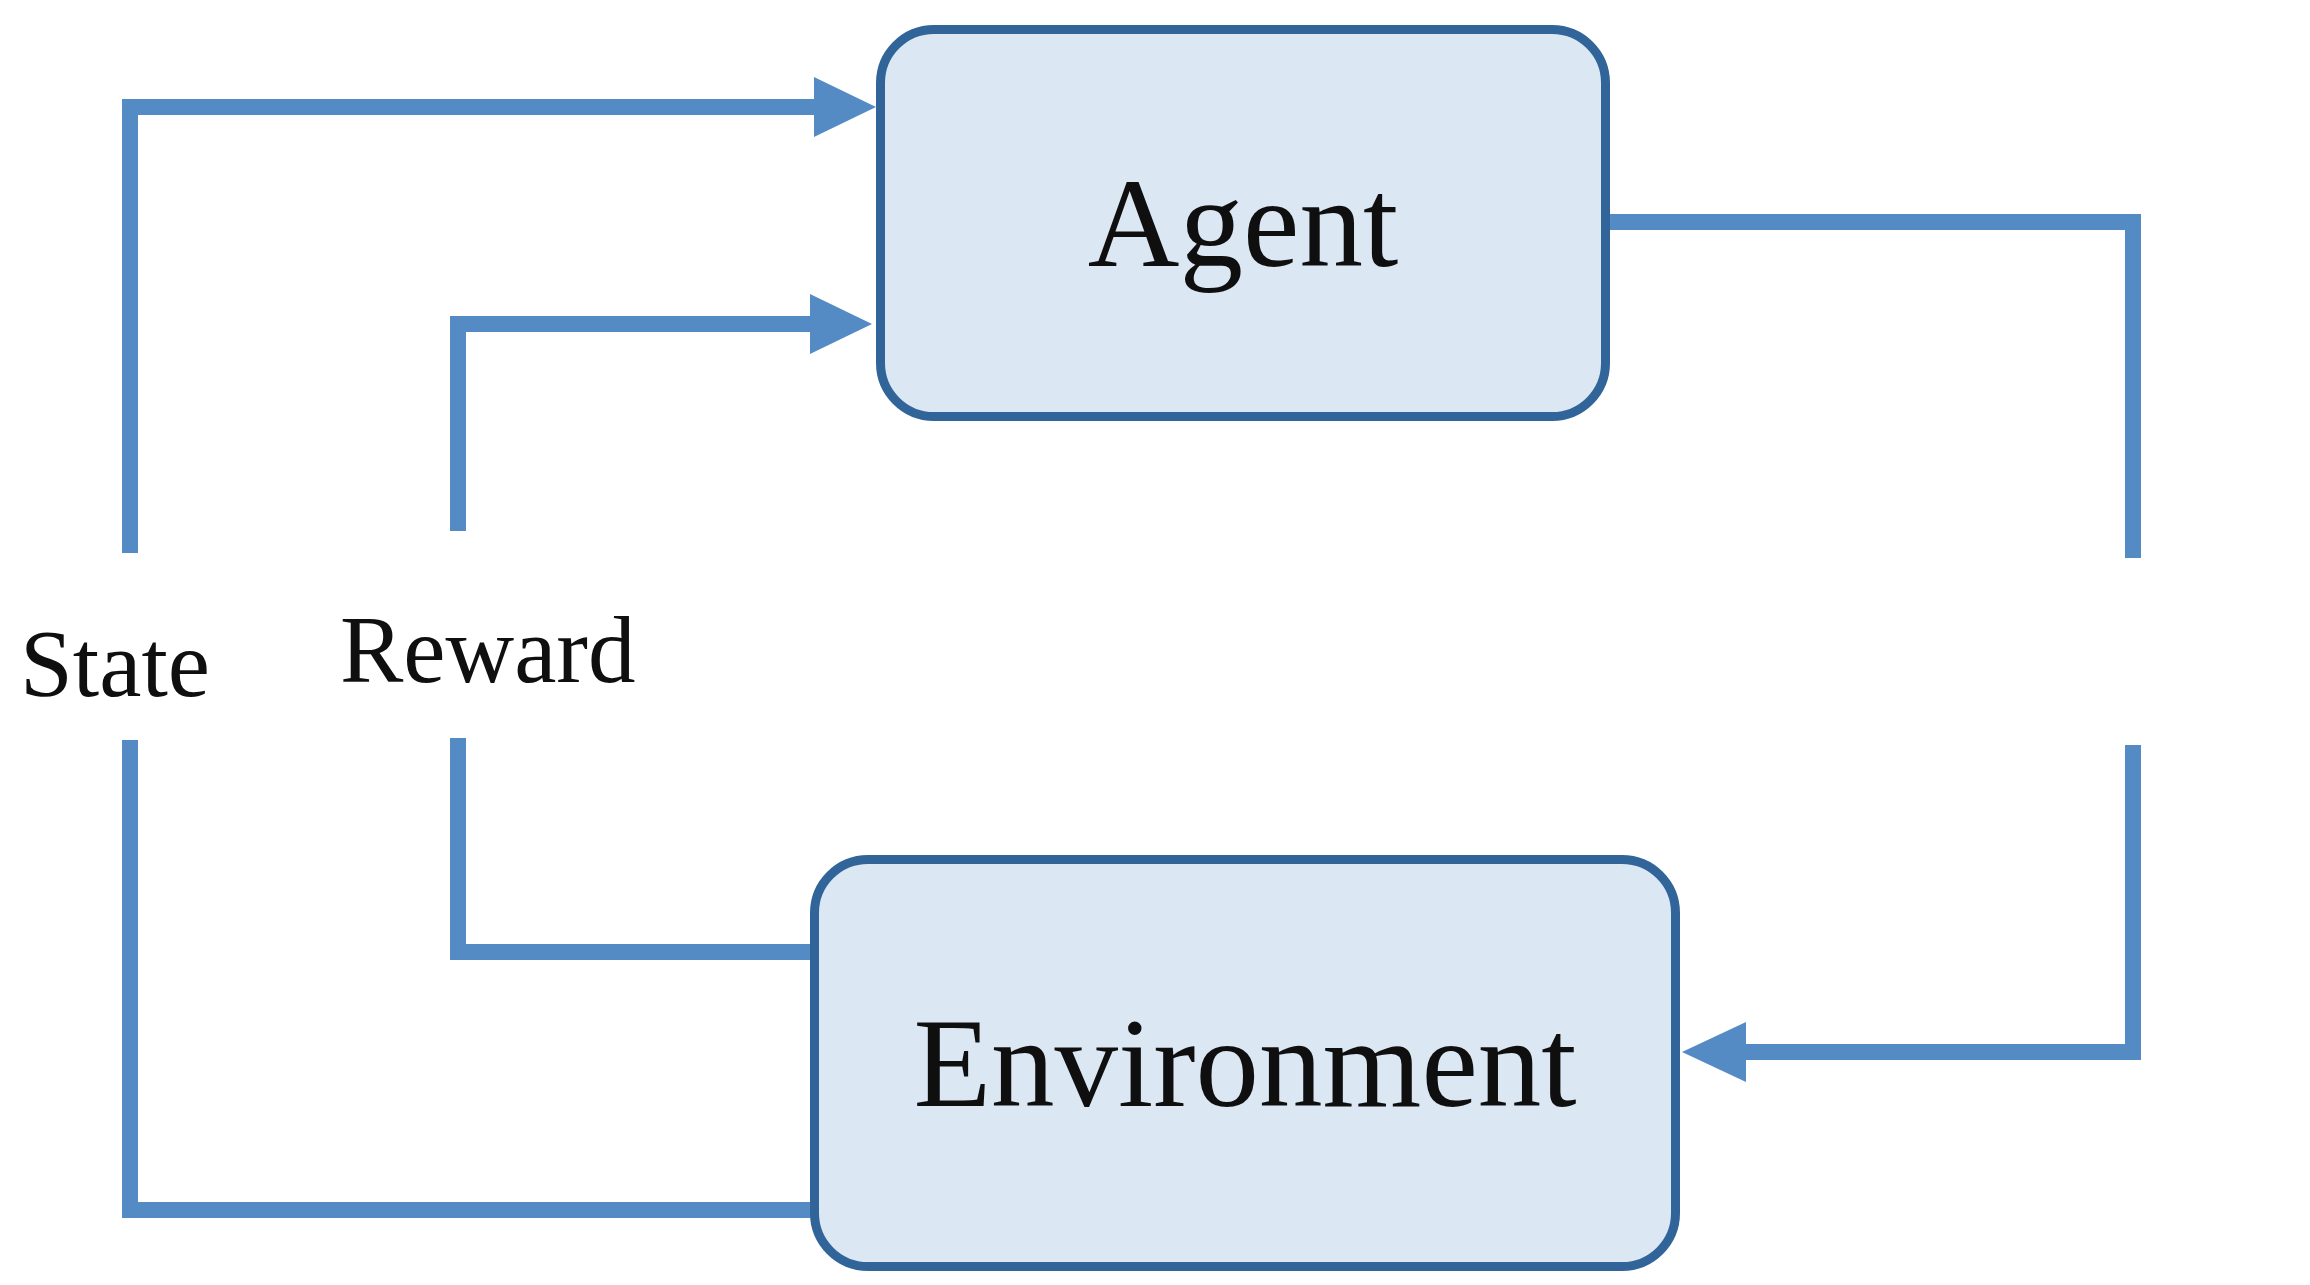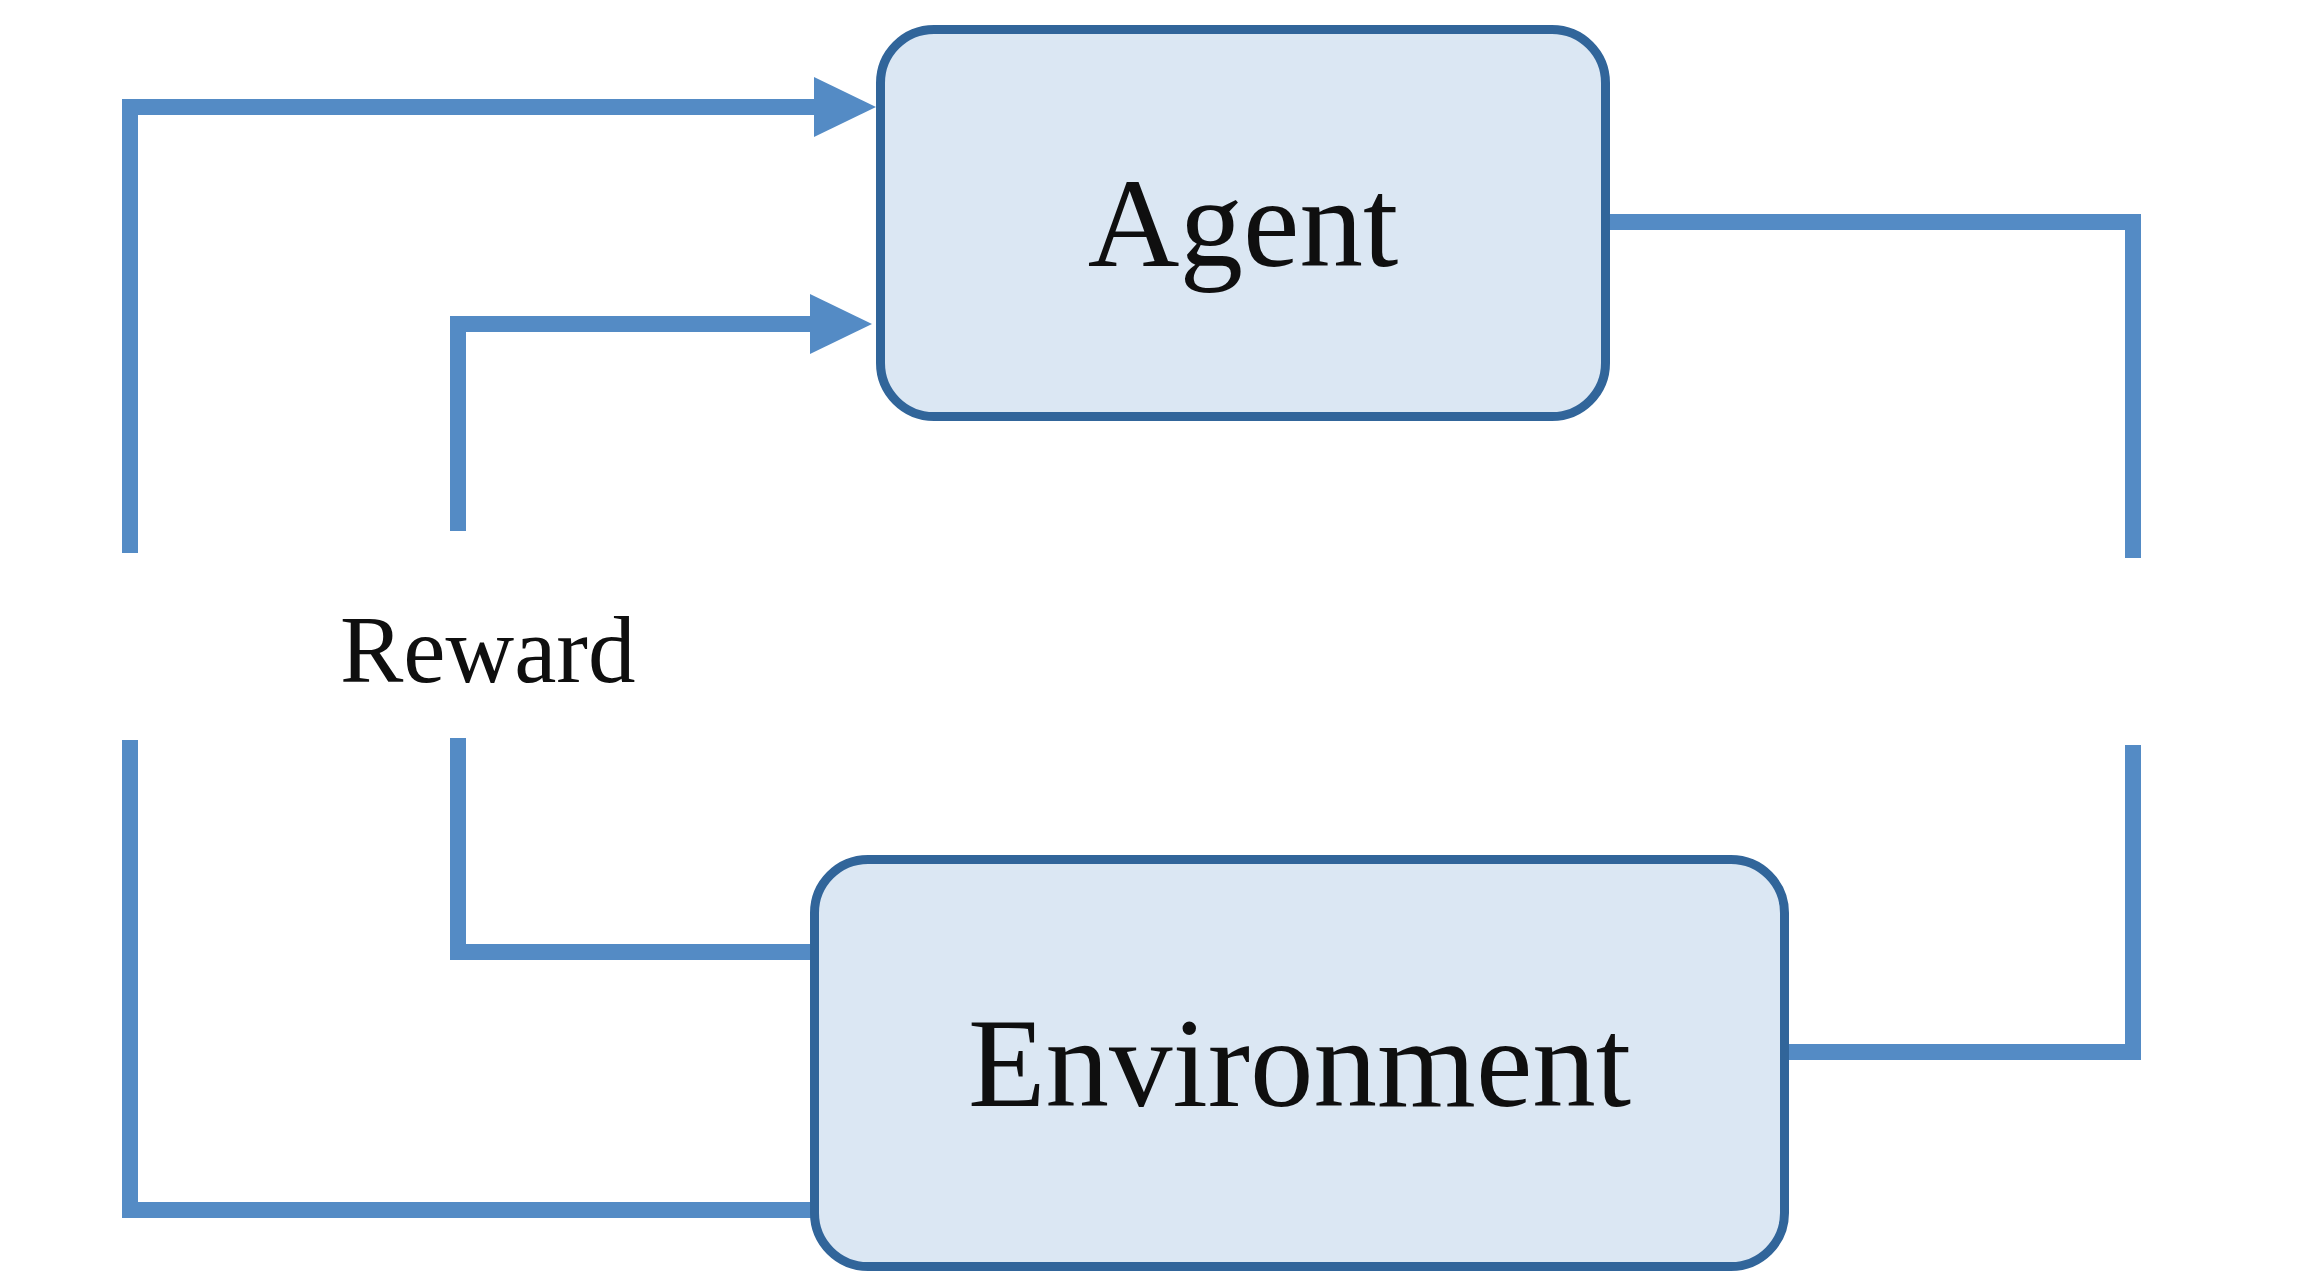--- a/index.html
+++ b/index.html
@@ -53,21 +53,21 @@
     justify-content: center;
     z-index: 3;
   }
   .node-label {
     font-size: 127px;
     color: var(--label-text, #0f0f0f);
     white-space: nowrap;
     text-align: right;
   }
   .node.agent       { left: 876px; top: 25px;  width: 734px; height: 396px; }
-  .node.environment { left: 810px; top: 855px; width: 979px; height: 416px; }
+  .node.environment { left: 810px; top: 855px; width: 870px; height: 416px; }
 
   
   .edge-label {
     position: absolute;
     font-size: 95px;
     line-height: 1;
     color: var(--label-text, #0f0f0f);
     white-space: nowrap;
     z-index: 4;
   }
@@ -119,15 +119,16 @@
   <div class="seg action-h-bottom"></div>
   <div class="arrow left action-arrow"></div>
 
   <div class="node agent">
     <span class="node-label">Agent</span>
   </div>
   <div class="node environment">
     <span class="node-label">Environment</span>
   </div>
 
+  <span class="edge-label state">State</span>
   <span class="edge-label reward">Reward</span>
 
 </div>
 
 </body></html>

